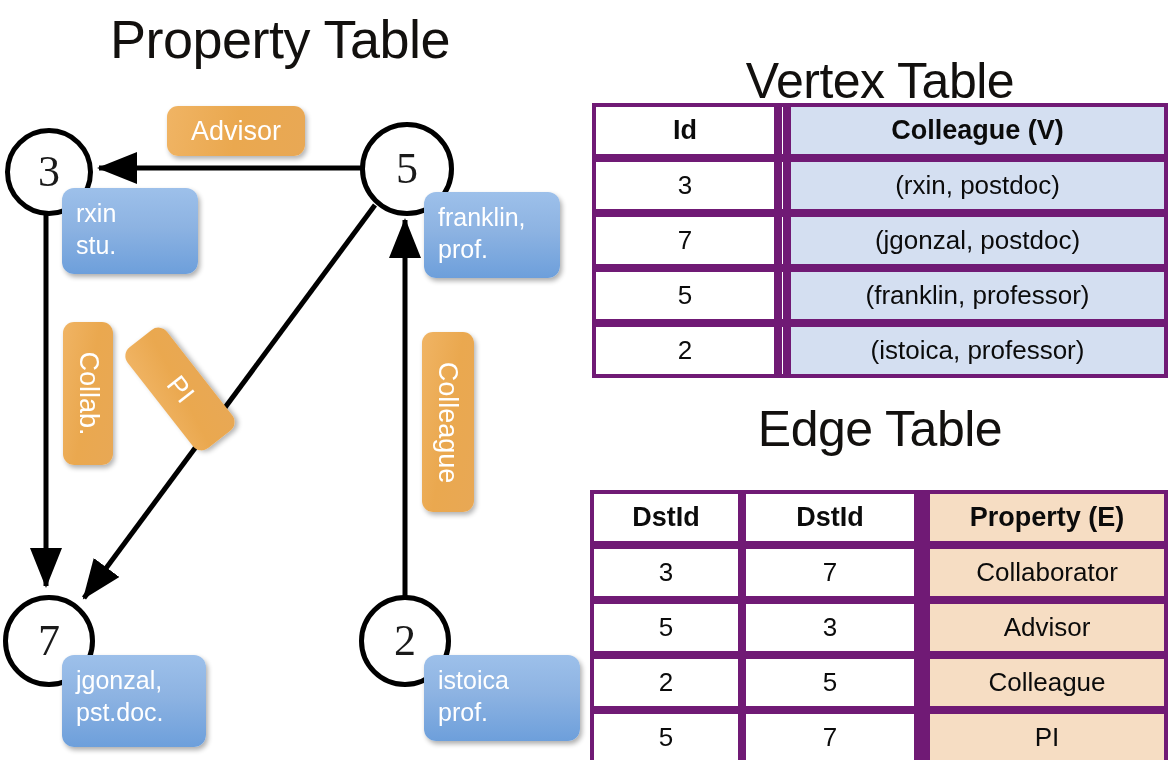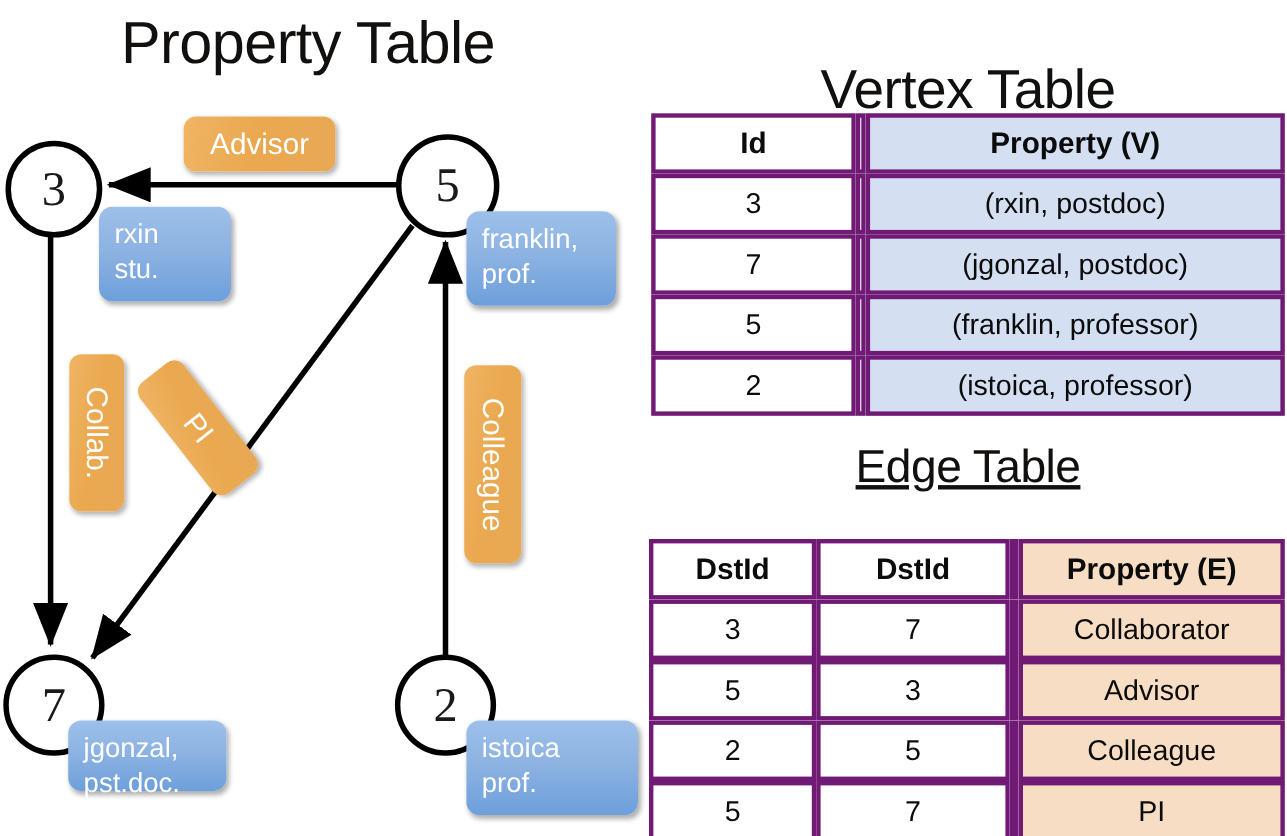--- a/index.html
+++ b/index.html
@@ -32,22 +32,21 @@
   }
   #title-vertex-table {
     left: 590px; top: 8px; width: 580px;
     text-align: center;
     font-size: 50px;
     margin-top: 44px;
   }
   #title-edge-table {
     left: 590px; top: 400px; width: 580px;
     text-align: center;
-    font-size: 42px;
-    text-decoration: underline;
+    font-size: 50px;
   }
 
   
   #graph-panel {
     position: absolute;
     left: 0; top: 0;
     width: 585px; height: 760px;
   }
   #graph-edges {
     position: absolute;
@@ -180,31 +179,31 @@
   <div class="vertex-node" style="left:360px; top:122px; width:94px; height:94px;">
     <span>5</span>
   </div>
   <div class="vertex-node" style="left:3px; top:595px; width:92px; height:92px;">
     <span>7</span>
   </div>
   <div class="vertex-node" style="left:359px; top:595px; width:92px; height:92px;">
     <span>2</span>
   </div>
 
-  <div class="prop-box" style="left:62px; top:188px; width:120px; height:86px;margin-left:28px;">
+  <div class="prop-box" style="left:62px; top:188px; width:136px; height:86px;">
     <div>rxin</div>
     <div>stu.</div>
   </div>
 
   <div class="prop-box" style="left:424px; top:192px; width:136px; height:86px;">
     <div>franklin,</div>
     <div>prof.</div>
   </div>
 
-  <div class="prop-box" style="left:62px; top:655px; width:144px; height:64px;">
+  <div class="prop-box" style="left:62px; top:655px; width:144px; height:92px;">
     <div>jgonzal,</div>
     <div>pst.doc.</div>
   </div>
 
   <div class="prop-box" style="left:424px; top:655px; width:156px; height:86px;">
     <div>istoica</div>
     <div>prof.</div>
   </div>
 
   <div class="edge-chip" style="left:167px; top:106px; width:138px; height:50px;">
@@ -227,21 +226,21 @@
 <table class="grid" id="vertex-table">
   <colgroup>
     <col class="c-id">
       <col class="c-sep">
       <col class="c-prop">
   </colgroup>
   <thead>
     <tr>
       <th>Id</th>
       <th class="sep"></th>
-      <th class="cell-vprop">Property (V)</th>
+      <th class="cell-vprop">Colleague (V)</th>
     </tr>
   </thead>
   <tbody>
     <tr>
       <td>3</td>
       <td class="sep"></td>
       <td class="cell-vprop">(rxin, postdoc)</td>
     </tr>
     <tr>
       <td>7</td>

